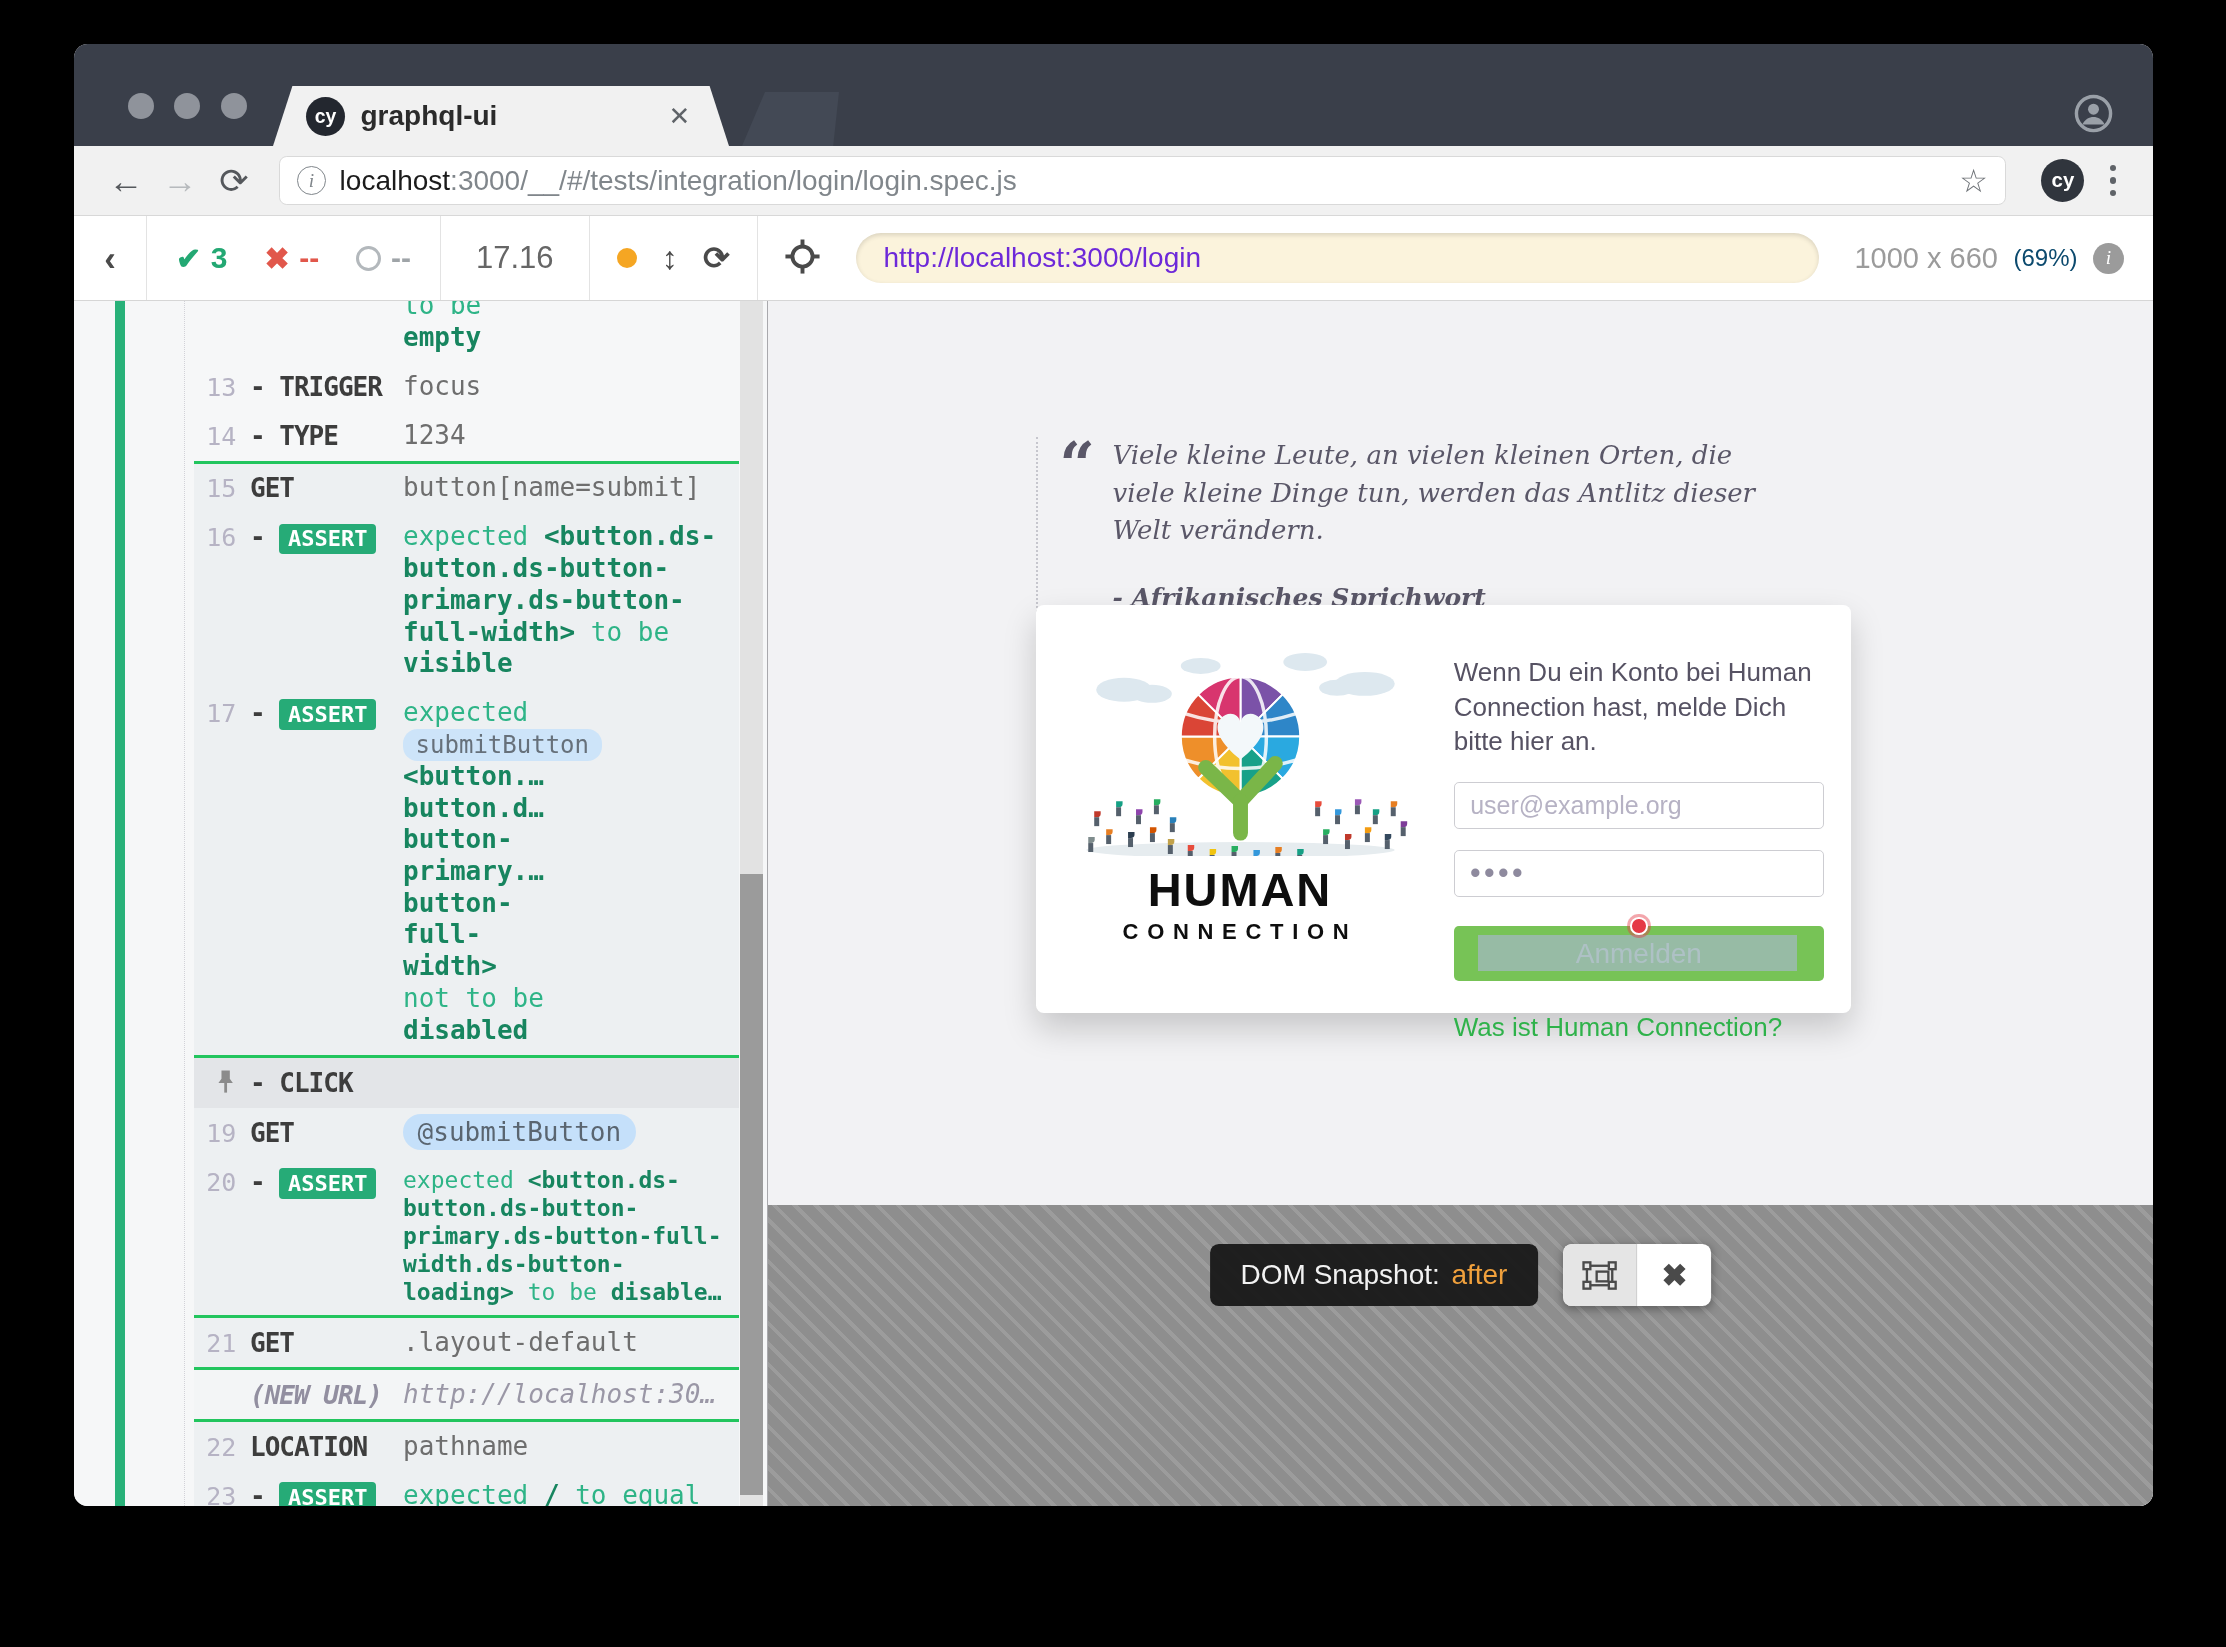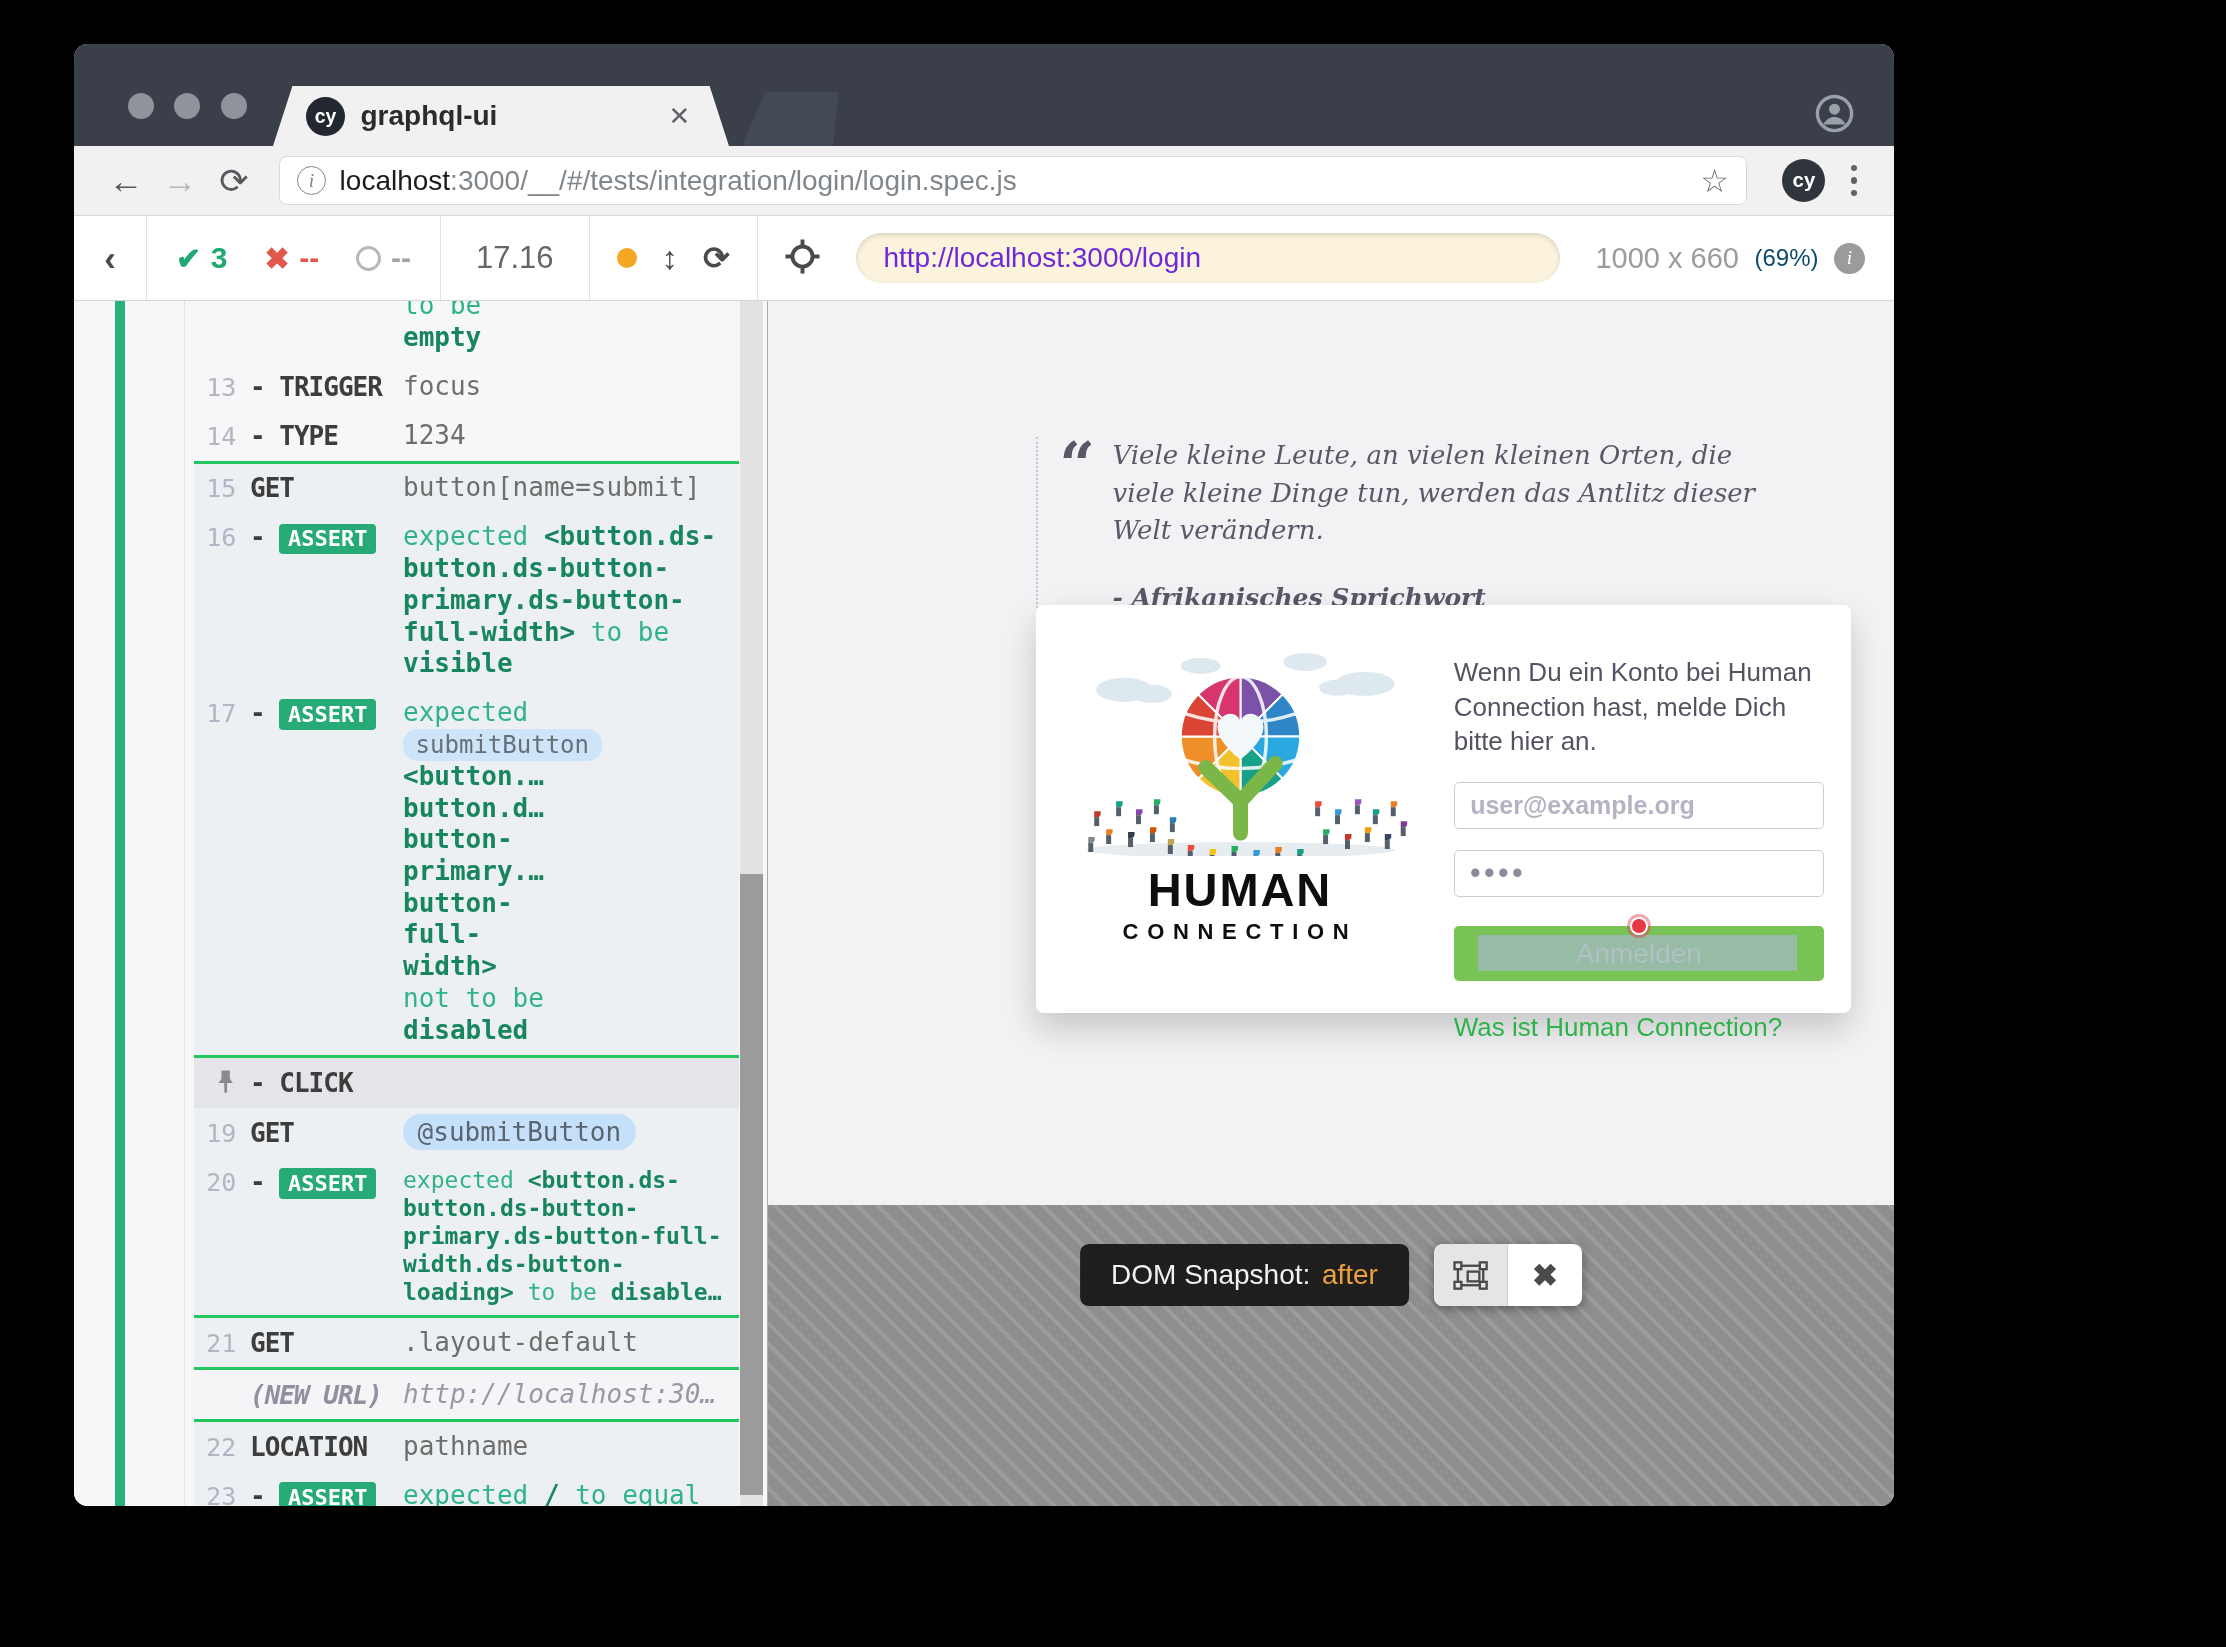--- a/index.html
+++ b/index.html
@@ -1,18 +1,18 @@
 <!DOCTYPE html>
 <html><head>
 <meta charset="utf-8">
 <style>
   * { margin:0; padding:0; box-sizing:border-box; }
   html,body { width:2226px; height:1648px; background:#000; font-family:"Liberation Sans", sans-serif; overflow:hidden; }
 
-  .window { position:absolute; left:74px; top:44px; width:1820px; height:1462px;
+  .window { position:absolute; left:74px; top:44px; width:2079px; height:1462px;
             border-radius:13.6px; overflow:hidden; background:#f1f1f1; }
 
   
   .titlebar { position:relative; height:102px; background:#3a3f4a; }
   .lights { position:absolute; left:54px; top:49px; display:flex; gap:20.4px; }
   .light { width:26px; height:26px; border-radius:50%; background:#8f939b; }
   .tab { position:absolute; left:199px; top:42px; width:456px; height:60px; background:#f1f1f1;
          clip-path:polygon(19.4px 0, calc(100% - 19.4px) 0, 100% 100%, 0 100%);
          display:flex; align-items:center; padding:0 33px; }
   .tab-favicon { width:39px; height:39px; border-radius:50%; background:#23272f; color:#fff;
@@ -105,21 +105,21 @@
                 margin-top:33px; }
 
   .login-card { position:absolute; left:268px; top:304px; width:815px; height:408px; background:#fff;
                 border-radius:7.8px; box-shadow:0 15.5px 33px rgba(0,0,0,.18); display:flex; }
   .logo-col { width:408px; padding-top:47px; display:flex; flex-direction:column; align-items:center; }
   .logo-word1 { font-size:47px; font-weight:800; letter-spacing:1.9px; color:#0e0e0e; margin-top:5.8px; }
   .logo-word2 { font-size:22px; font-weight:600; letter-spacing:8.7px; color:#0e0e0e; margin-top:1.9px; }
   .form-col { flex:1; padding:50px 27px 0 9.7px; }
   .intro { font-size:26px; color:#565263; line-height:1.33; margin-bottom:23px; max-width:378px; }
   .tf { width:100%; height:47px; border:1.9px solid #cdcdd2; border-radius:4.9px; padding:0 15.5px;
-        font-size:25px; color:#8e8a9e; background:#fff; font-family:"Liberation Sans", sans-serif;font-weight:bold; }
+        font-size:25px; color:#8e8a9e; background:#fff; font-family:"Liberation Sans", sans-serif; }
   .tf::placeholder { color:#b6b2c4; }
   .tf.pw { margin-top:21.3px; font-size:29px; letter-spacing:3.9px; font-weight:bold; }
   .btn-wrap { position:relative; margin-top:29px; }
   .submit-btn { width:100%; height:55px; background:#77c356; border:none; border-radius:4.9px;
                 color:#c9d6ca; font-size:28px; font-family:"Liberation Sans", sans-serif; }
   .btn-highlight { position:absolute; left:24px; right:27px; top:8.7px; bottom:9.7px;
                    background:rgba(163,185,196,.72); }
   .click-dot { position:absolute; left:calc(50% - 8.7px); top:-8.7px; width:17.5px; height:17.5px; border-radius:50%;
                background:#e53946; border:2.9px solid #fff; box-shadow:0 0 0 2.9px rgba(229,57,70,.45); }
   .hc-link { display:inline-block; margin-top:31px; font-size:26px; color:#2eb24a; text-decoration:none; }

